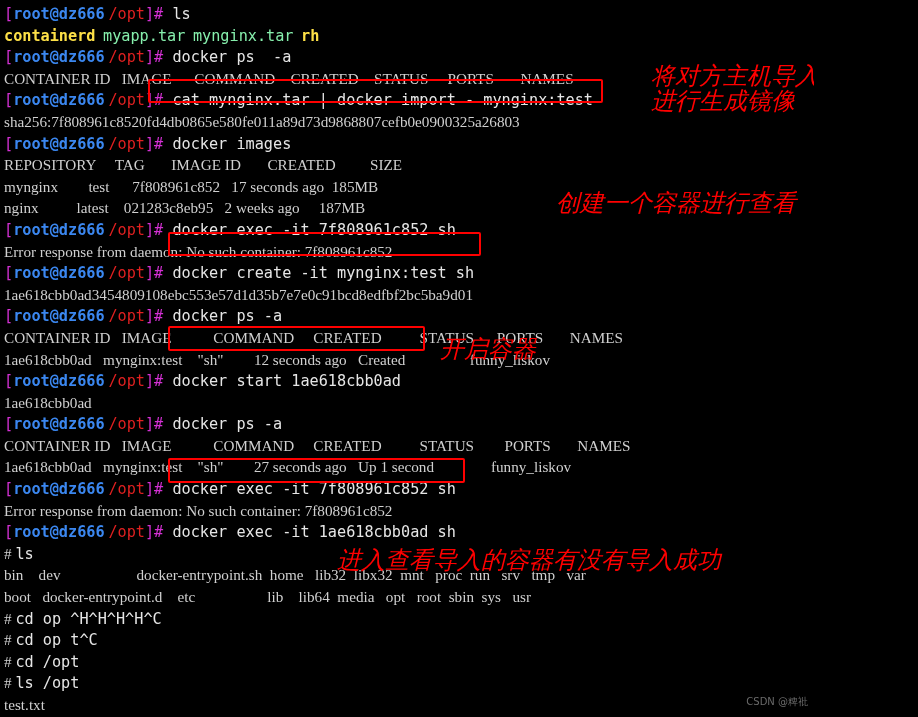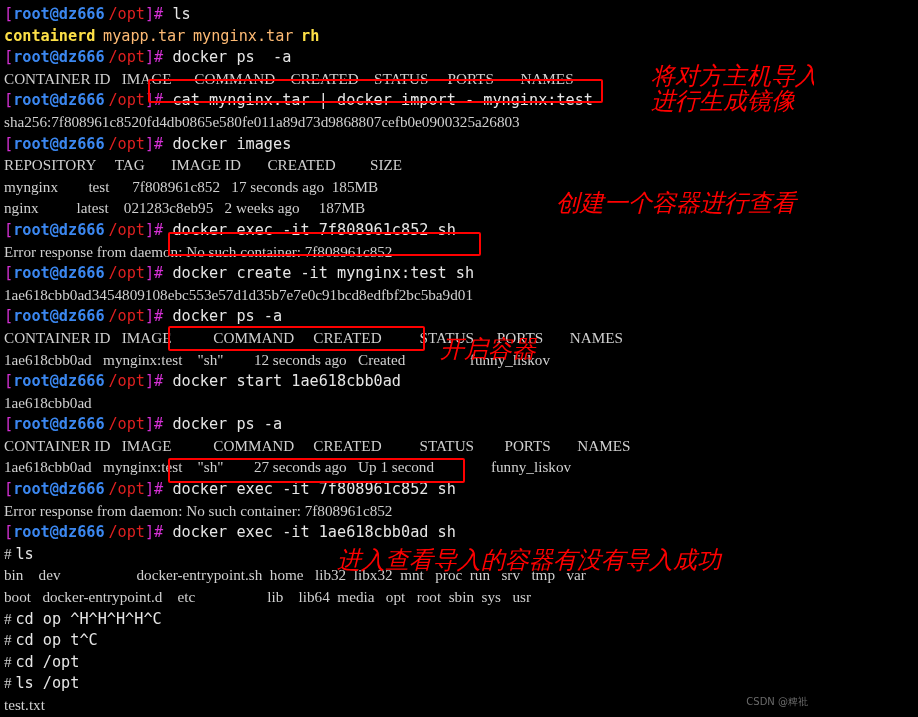--- a/index.html
+++ b/index.html
@@ -29,21 +29,21 @@
   .line {
     height: 21.6px;
     white-space: pre;
   }
   .br  { color: #d330d3; }            
   .usr { color: #3b87f0; font-weight: bold; }  
   .pth { color: #e02020; }            
   .cmd { color: #e6e6e6; }            
   .out { color: #d0d0d0; font-family: Liberation Serif, serif; }            
   .dir { color: #fde047; font-weight: bold; } 
-  .tarf{ color: #fdba74; }            
+  .tarf{ color: #86efac; }            
 
   
   .box {
     position: absolute;
     border: 2px solid #ff0000;
     border-radius: 2px;
     pointer-events: none;
     box-sizing: border-box;
   }
   

